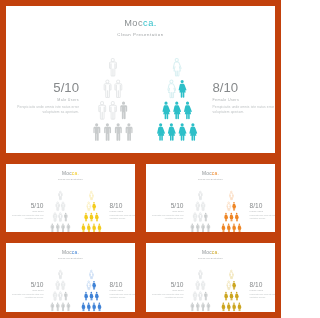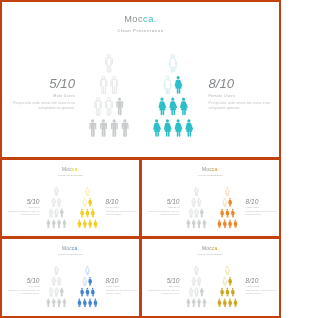--- a/index.html
+++ b/index.html
@@ -1,34 +1,34 @@
 <!DOCTYPE html>
 <html><head>
 <meta charset="utf-8">
 <style>
   html,body{margin:0;padding:0;}
   body{width:281px;height:318px;background:#ffffff;font-family:"Liberation Sans",sans-serif;overflow:hidden;
        -webkit-font-smoothing:antialiased;}
   .page{position:relative;width:281px;height:318px;background:#fff;}
 
-  .slide{position:absolute;box-sizing:border-box;border:2px solid #c2410c;background:#fff;overflow:hidden;}
+  .slide{position:absolute;box-sizing:border-box;border:6px solid #c2410c;background:#fff;overflow:hidden;}
   .hero{left:0;top:0;width:281px;height:159px;}
   .c0{left:0;top:158px;width:141px;height:80px;}
   .c1{left:140px;top:158px;width:141px;height:80px;}
   .c2{left:0;top:237px;width:141px;height:81px;}
   .c3{left:140px;top:237px;width:141px;height:81px;}
 
   .inner{position:absolute;left:0;top:0;width:100%;height:100%;}
 
   .brand{position:absolute;width:100%;text-align:center;}
   .btitle{font-weight:400;color:#8b9092;white-space:nowrap;}
   .bsub{color:#9b9fa1;white-space:nowrap;}
 
   .stat{position:absolute;}
-  .sval{color:#86898b;font-weight:400;white-space:nowrap;font-style:italic;}
+  .sval{color:#86898b;font-weight:400;white-space:nowrap;}
   .slab{color:#adb1b3;white-space:nowrap;}
   .sdesc{color:#bcc0c2;}
 
   .pyr{position:absolute;}
   svg{display:block;overflow:visible;}
 </style>
 </head>
 <body>
 
 <div class="page">

